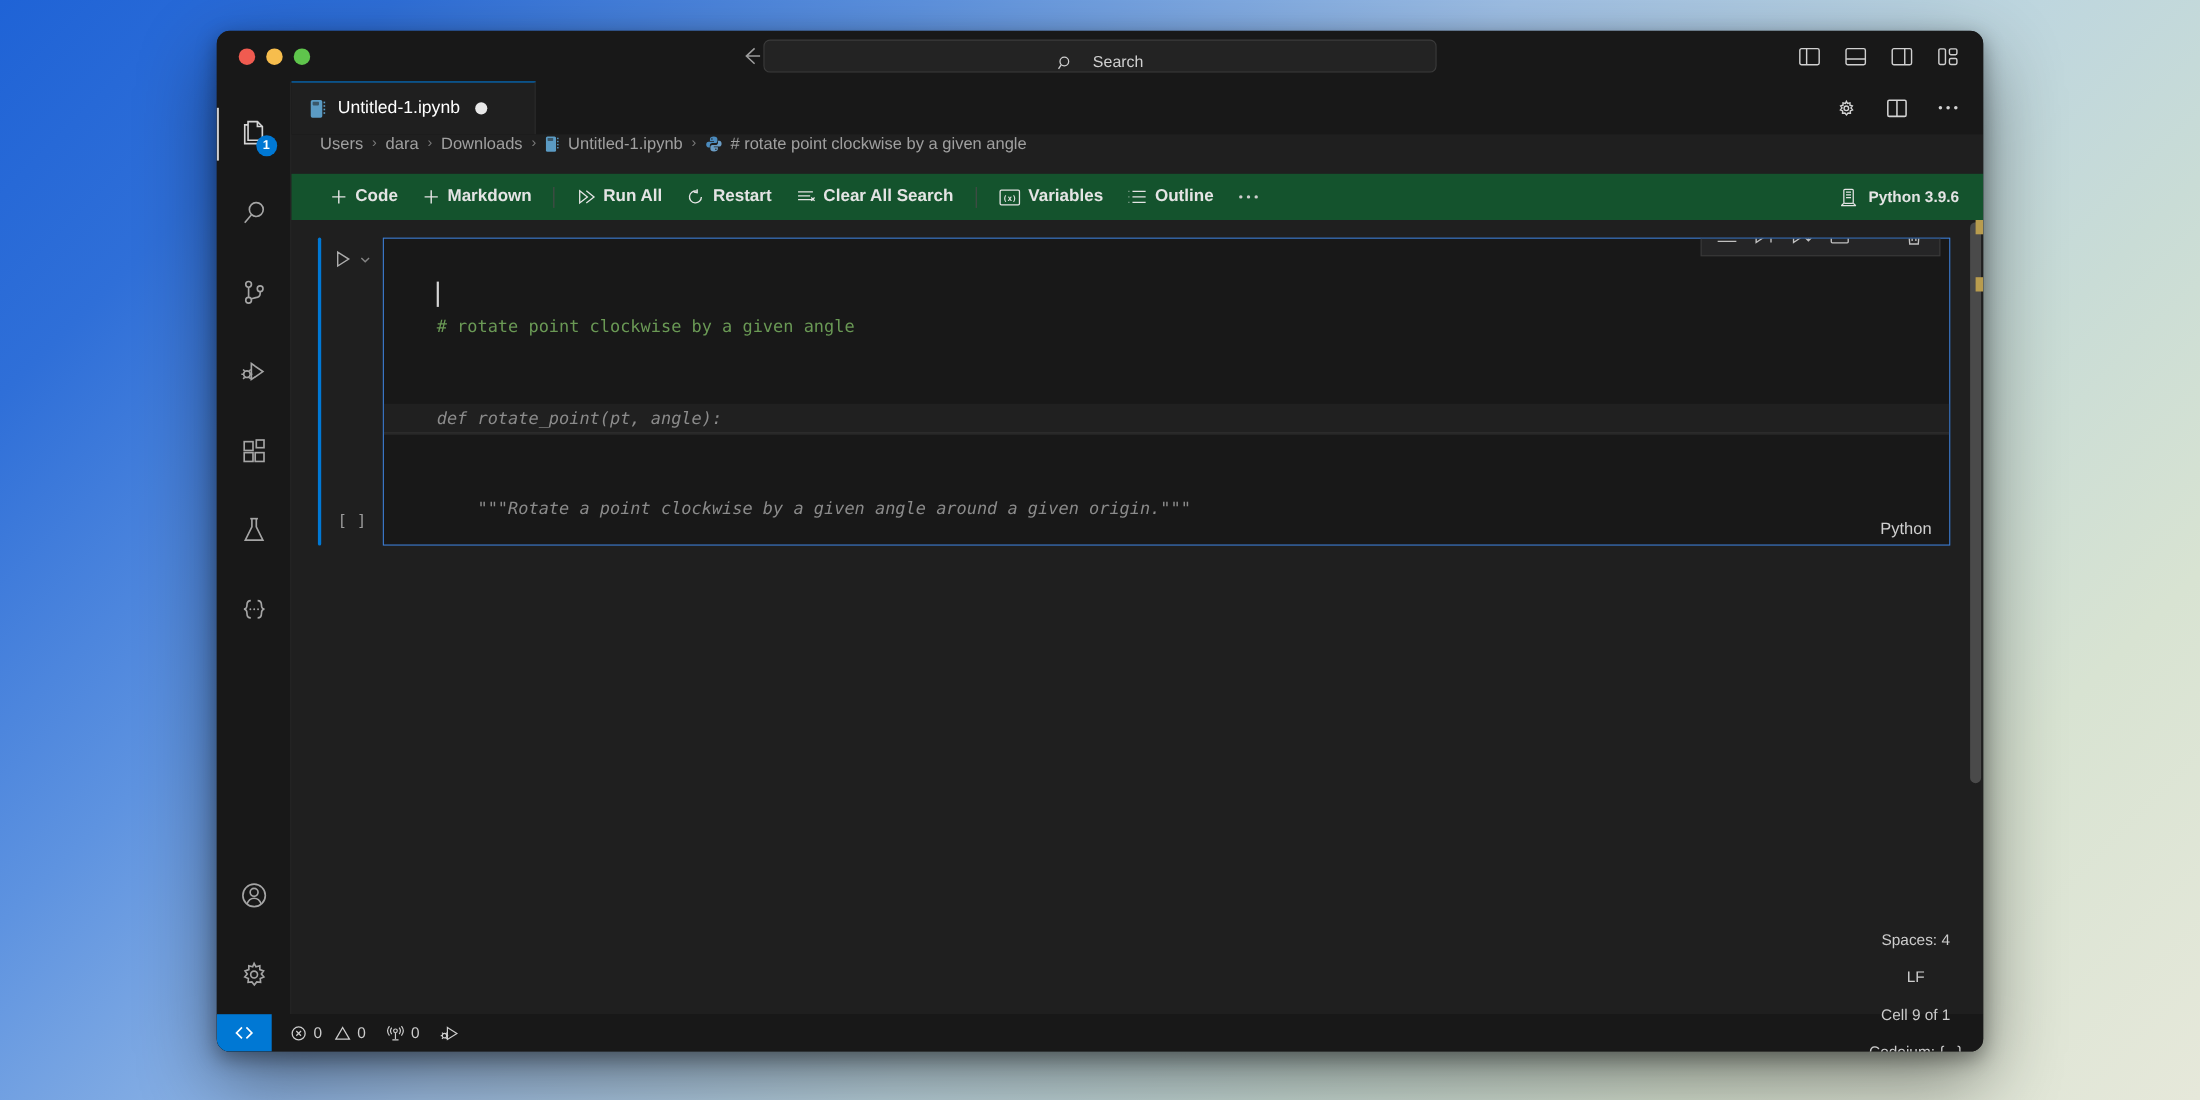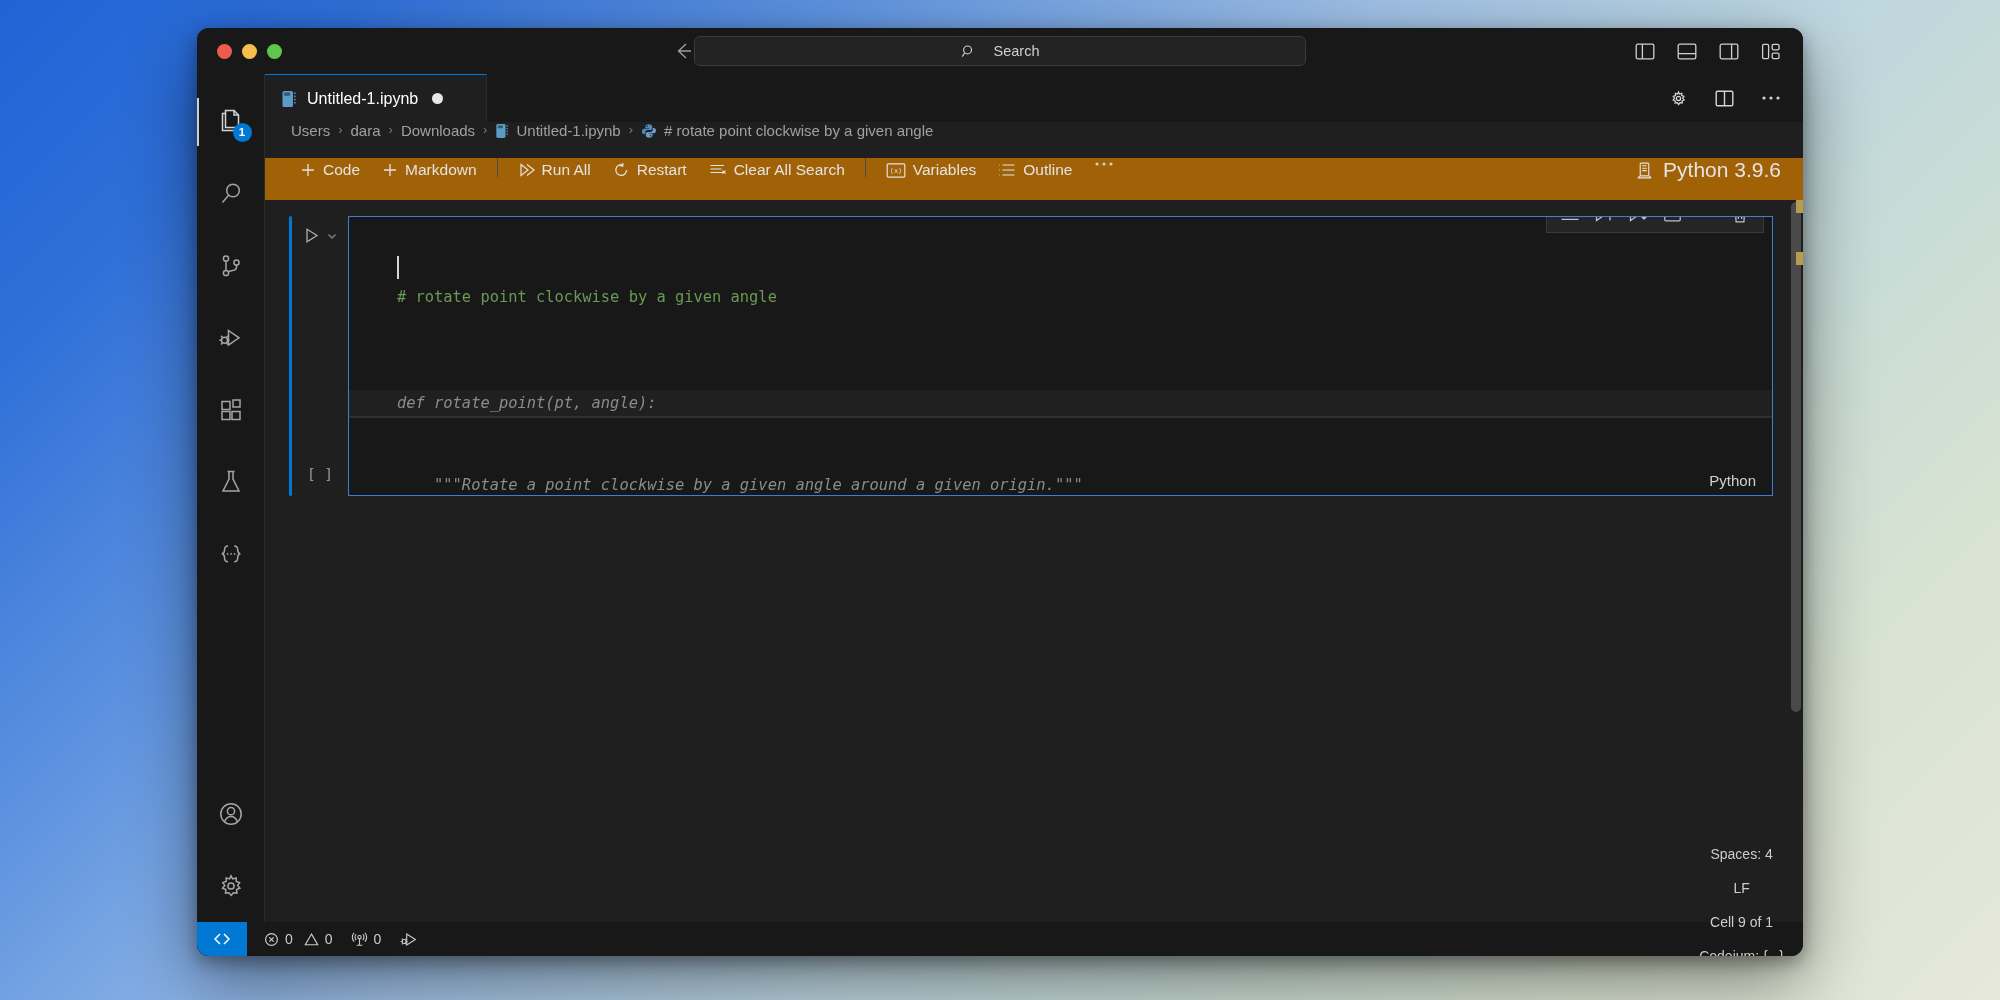--- a/index.html
+++ b/index.html
@@ -39,21 +39,21 @@
   .dot.yellow { background: #f7bd4d; }
   .dot.green { background: #5fc54c; }
   #navbtns { display: flex; gap: 26px; margin-left: 390px; }
   .navarrow { width: 22px; height: 22px; opacity: .72; }
   #searchbox {
     position: absolute; left: 50%; transform: translateX(-50%);
     width: 612px; height: 30px;
     background: #232323;
     border: 1px solid #3b3b3b;
     border-radius: 6px;
-    display: flex; align-items: center; justify-content: center;
+    display: flex; align-items: flex-end; justify-content: center;
     gap: 18px;
   }
   #searchbox .label { color: #cfcfcf; font-size: 14.5px; }
   #layoutbtns {
     position: absolute; right: 22px;
     display: flex; gap: 22px; align-items: center;
   }
   
   #body { flex: 1; display: flex; min-height: 0; }
   
@@ -114,39 +114,40 @@
     background: #1f1f1f;
     display: flex; align-items: flex-start;
     padding-left: 26px; gap: 8px;
     font-size: 15px; color: #a0a0a0;
   }
   #breadcrumb .sep { color: #7a7a7a; font-size: 13px; }
   #breadcrumb .crumb { display: flex; align-items: center; gap: 7px; }
   
   #nbtoolbar {
     height: 42px; flex: 0 0 42px;
-    background: #a16207;
-    display: flex; align-items: flex-start;
+    background: #14532d;
+    display: flex; align-items: center;
     padding-left: 24px;
     gap: 0;
     position: relative;
+    font-weight: bold;
   }
   .nbitem {
     display: flex; align-items: center; gap: 7px;
     color: #e4e4e4; font-size: 15.5px;
     padding: 3px 11px; border-radius: 4px;
     white-space: nowrap;
   }
   .nbdivider {
     width: 1px; height: 19px; background: #4a4a4a; margin: 0 9px;
   }
   #kernelpick {
     position: absolute; right: 22px;
     display: flex; align-items: center; gap: 9px;
-    color: #e4e4e4; font-size: 21px;
+    color: #e4e4e4; font-size: 14px;
   }
   
   #nbsurface {
     flex: 1; background: #1f1f1f; position: relative; min-height: 0;
   }
   
   #cell {
     position: absolute; left: 24px; top: 16px; right: 30px;
     height: 280px;
     display: flex;
@@ -179,21 +180,20 @@
     padding: 12px 0 0 48px;
     font-family: "DejaVu Sans Mono", monospace;
     font-size: 15.4px;
     line-height: 27.5px;
     white-space: pre;
   }
   .ln-comment { color: #6a9955; }
   .ghost { color: #8b8b8b; font-style: italic; }
   .ghostline {
     position: relative;
-    margin-top: 23px;
   }
   .ghostline.current {
     background: #202020;
     box-shadow: 0 -1px 0 #2f2f2f inset, 0 1px 0 #2f2f2f;
     margin-left: -48px; padding-left: 48px;
   }
   #caret {
     position: absolute; left: 48px; top: 39px;
     width: 2px; height: 23px; background: #d4d4d4;
   }

